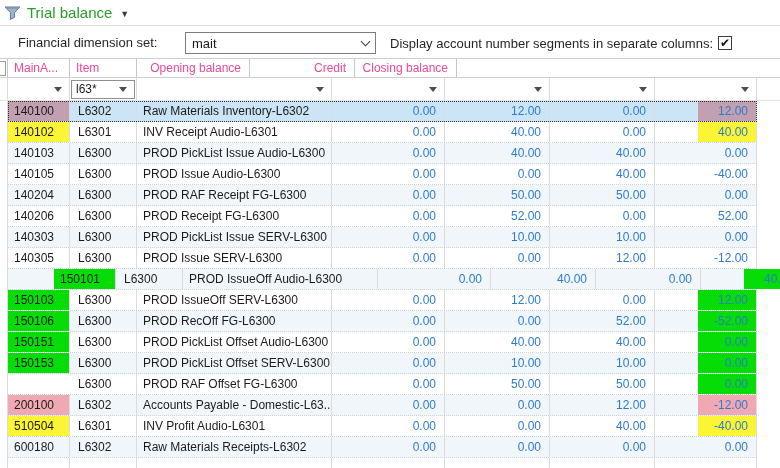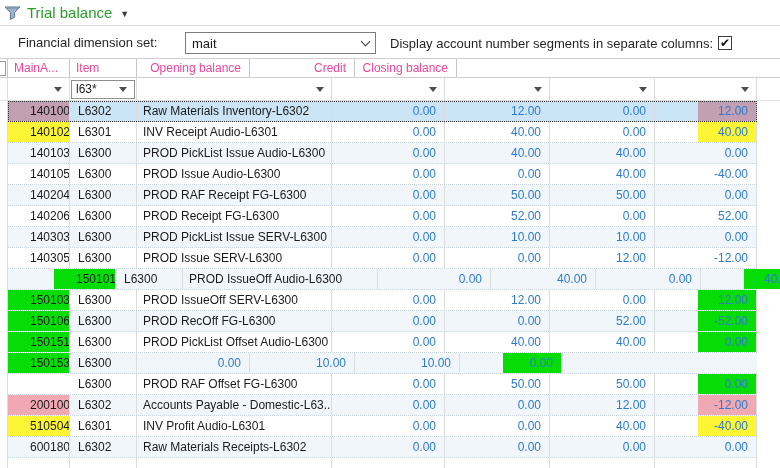--- a/index.html
+++ b/index.html
@@ -56,21 +56,21 @@
   .w-clos { width:102px; flex:none; }
 
   
   .row { display:flex; height:21px; }
   .cell-gut { width:8px; flex:none; border-right:1px solid #dcdcdc; background:#fff; }
   .rowinner { display:flex; width:749px; border-bottom:1px dotted #c8d4de; }
   .row.alt .rowinner { background:#f1f6fb; }
   .row.selected .rowinner { background:#cbe4f6; outline:1px dotted #2f2f2f; outline-offset:-1px; }
   .cell { border-right:1px solid #dcdcdc; font-size:12px; display:flex; align-items:center;
           overflow:hidden; white-space:nowrap; }
-  .c-main { padding-left:22px; }
+  .c-main { padding-left:6px; }
   .c-item { padding-left:8px; }
   .c-name { padding-left:6px; }
   .c-num { justify-content:flex-end; padding-right:8px; color:#2e7bcc; }
   .c-clos { justify-content:flex-end; padding:0; color:#2e7bcc; }
   .hlbox { height:100%; width:58px; display:flex; align-items:center;
            justify-content:flex-end; padding-right:8px; }
   .row.empty-row { height:20px; }
 </style>
 </head>
 <body>
@@ -308,20 +308,21 @@
           <div class="cell c-clos w-clos" style="color: rgb(46, 123, 204);">
             <div class="hlbox" style="background: rgb(6, 220, 6);">0.00</div>
           </div>
         </div>
       </div>
       <div class="row alt">
         <div class="cell-gut"></div>
         <div class="rowinner">
           <div class="cell c-main w-main" style="background: rgb(6, 220, 6);">150153</div>
           <div class="cell c-item w-item">L6300</div>
+          <div class="cell c-name w-name">PROD PickList Offset SERV-L6300</div>
           <div class="cell c-num w-open" style="color: rgb(46, 123, 204);">0.00</div>
           <div class="cell c-num w-deb" style="color: rgb(46, 123, 204);">10.00</div>
           <div class="cell c-num w-cred" style="color: rgb(46, 123, 204);">10.00</div>
           <div class="cell c-clos w-clos" style="color: rgb(46, 123, 204);">
             <div class="hlbox" style="background: rgb(6, 220, 6);">0.00</div>
           </div>
         </div>
       </div>
       <div class="row">
         <div class="cell-gut"></div>

